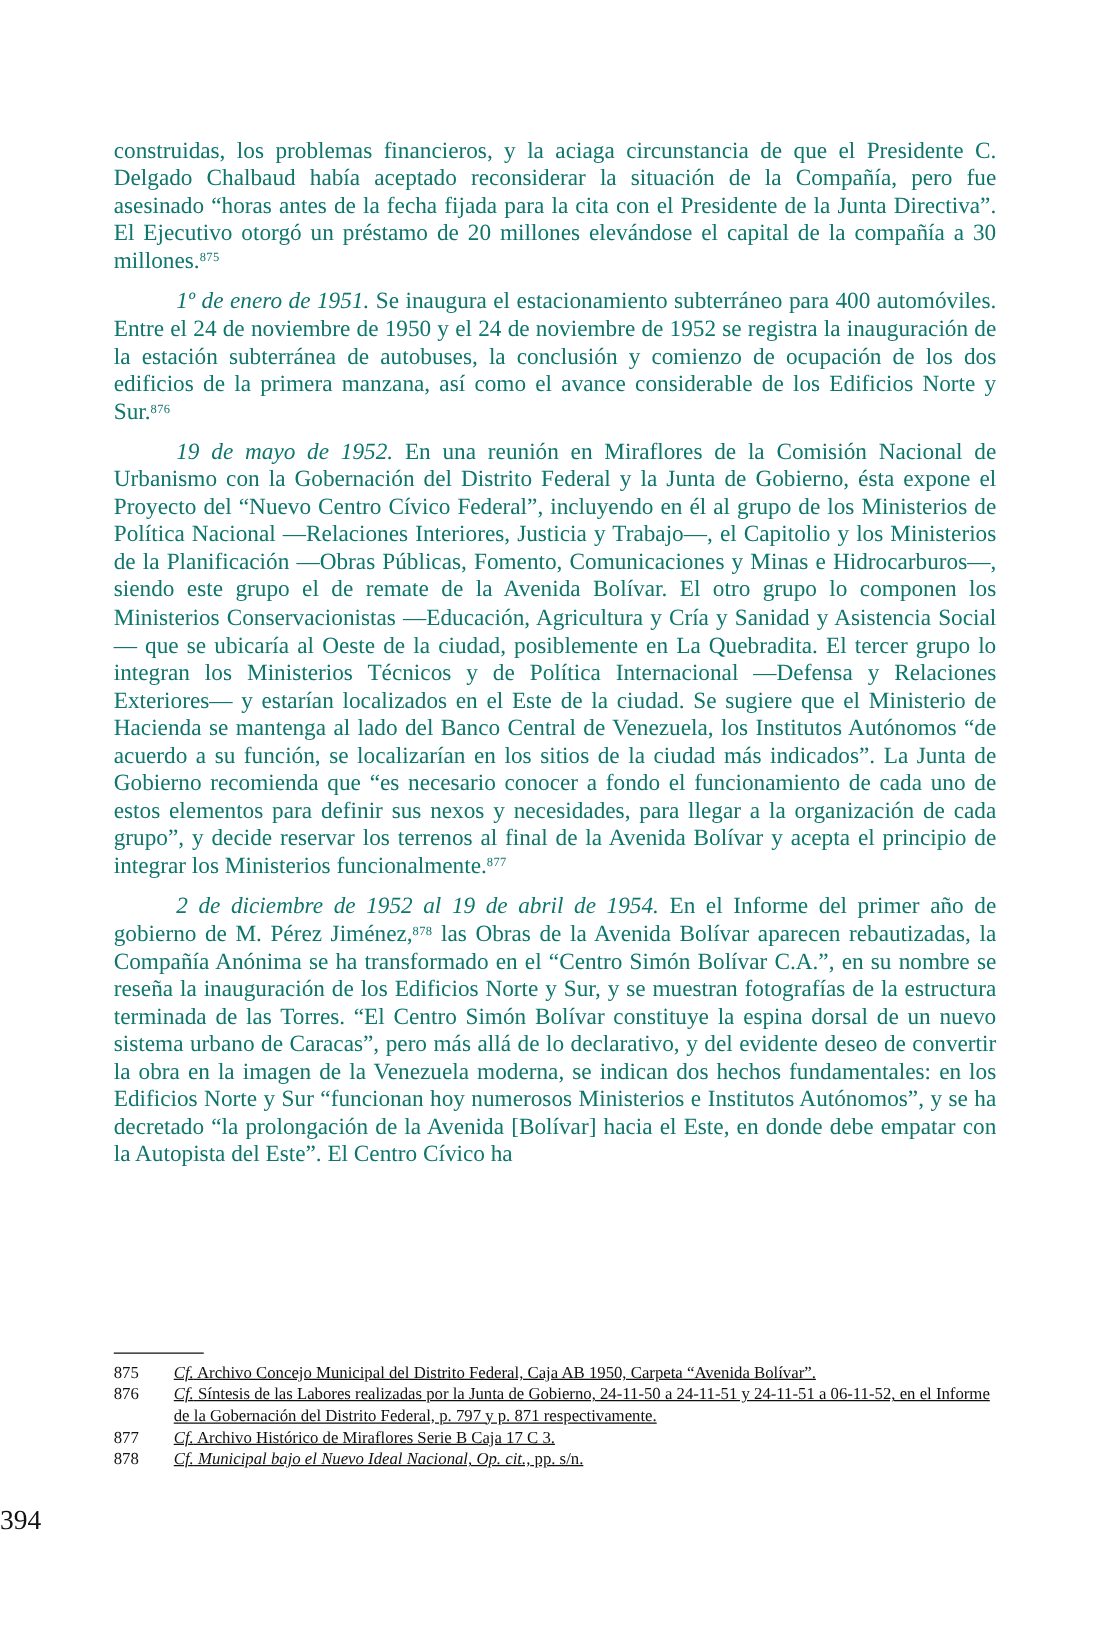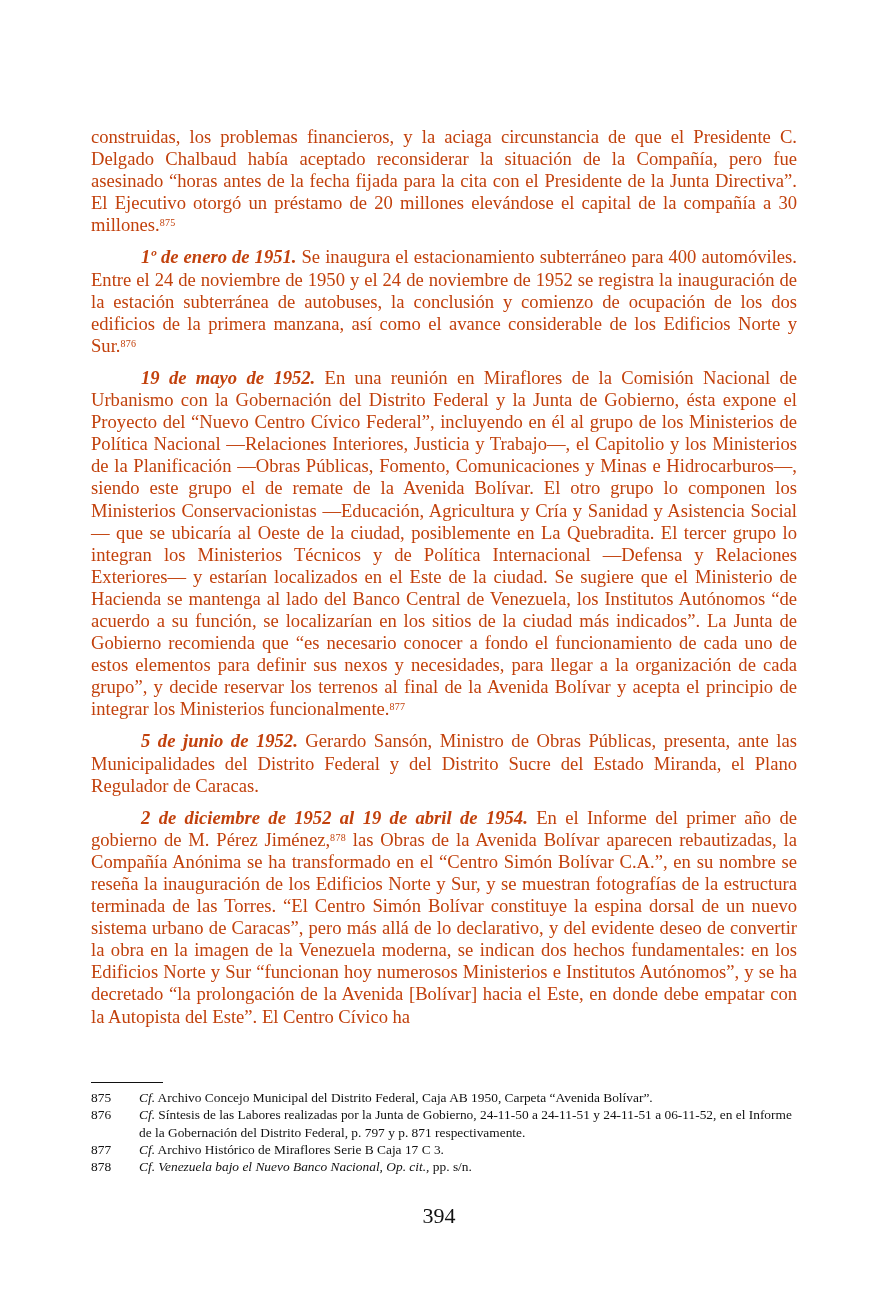--- a/index.html
+++ b/index.html
@@ -1,68 +1,67 @@
 <!DOCTYPE html>
 <html><head>
 <meta charset="utf-8">
 <style>
   html, body { margin: 0; padding: 0; background: #ffffff; }
   body { width: 878px; height: 1311px; position: relative; overflow: hidden; }
   .page {
-    position: absolute; left: 91px; top: 126px; width: 706px;
-    font-family: "Liberation Serif", serif; color: #c2410c;
+    position: absolute; left: 91px; top: 110px; width: 706px;
+    font-family: "Liberation Serif", serif; color: #0f766e;
     font-size: 18.6px; line-height: 22.1px;
   }
   .para { margin: 0 0 10px 0; text-align: justify; }
   .para.indent { text-indent: 50px; }
-  .date { font-style: italic; font-weight: bold; }
+  .date { font-style: italic; }
   sup.fn { font-size: 10px; vertical-align: 5px; line-height: 0; letter-spacing: 0.3px; }
   .footnotes {
     position: absolute; left: 91px; top: 1082px; width: 706px;
     font-family: "Liberation Serif", serif; color: #111;
     font-size: 13.4px; line-height: 17.3px;
   }
   .fn-rule { width: 72px; border-top: 1px solid #111; margin: 0 0 6px 0; }
   .fn-item { display: flex; }
   .fn-num { width: 48px; flex: none; }
-  .fn-text { flex: 1; }
+  .fn-text { flex: 1; text-decoration: underline; }
   .fn-text i { font-style: italic; }
   .page-number {
-    position: absolute; left: 0; width: 878px; top: 1203px; text-align: center;
+    position: absolute; left: 0; width: 878px; top: 1203px; text-align: left;
     font-family: "Liberation Serif", serif; font-size: 22px; color: #111;
   }
 </style>
 </head>
 <body>
 
 <div class="page">
   <p class="para"><span>construidas, los problemas financieros, y la aciaga circunstancia de que el Presidente C. Delgado Chalbaud había aceptado reconsiderar la situación de la Compañía, pero fue asesinado “horas antes de la fecha fijada para la cita con el Presidente de la Junta Directiva”. El Ejecutivo otorgó un préstamo de 20 millones elevándose el capital de la compañía a 30 millones.</span><sup class="fn">875</sup></p>
 
   <p class="para indent"><span class="date">1º de enero de 1951.</span><span> Se inaugura el estacionamiento subterráneo para 400 automóviles. Entre el 24 de noviembre de 1950 y el 24 de noviembre de 1952 se registra la inauguración de la estación subterránea de autobuses, la conclusión y comienzo de ocupación de los dos edificios de la primera manzana, así como el avance considerable de los Edificios Norte y Sur.</span><sup class="fn">876</sup></p>
 
   <p class="para indent"><span class="date">19 de mayo de 1952.</span><span> En una reunión en Miraflores de la Comisión Nacional de Urbanismo con la Gobernación del Distrito Federal y la Junta de Gobierno, ésta expone el Proyecto del “Nuevo Centro Cívico Federal”, incluyendo en él al grupo de los Ministerios de Política Nacional —Relaciones Interiores, Justicia y Trabajo—, el Capitolio y los Ministerios de la Planificación —Obras Públicas, Fomento, Comunicaciones y Minas e Hidrocarburos—, siendo este grupo el de remate de la Avenida Bolívar. El otro grupo lo componen los Ministerios Conservacionistas —Educación, Agricultura y Cría y Sanidad y Asistencia Social— que se ubicaría al Oeste de la ciudad, posiblemente en La Quebradita. El tercer grupo lo integran los Ministerios Técnicos y de Política Internacional —Defensa y Relaciones Exteriores— y estarían localizados en el Este de la ciudad. Se sugiere que el Ministerio de Hacienda se mantenga al lado del Banco Central de Venezuela, los Institutos Autónomos “de acuerdo a su función, se localizarían en los sitios de la ciudad más indicados”. La Junta de Gobierno recomienda que “es necesario conocer a fondo el funcionamiento de cada uno de estos elementos para definir sus nexos y necesidades, para llegar a la organización de cada grupo”, y decide reservar los terrenos al final de la Avenida Bolívar y acepta el principio de integrar los Ministerios funcionalmente.</span><sup class="fn">877</sup></p>
 
-  <p class="para indent"><span class="date">5 de junio de 1952.</span><span> Gerardo Sansón, Ministro de Obras Públicas, presenta, ante las Municipalidades del Distrito Federal y del Distrito Sucre del Estado Miranda, el Plano Regulador de Caracas.</span></p>
 
   <p class="para indent"><span class="date">2 de diciembre de 1952 al 19 de abril de 1954.</span><span> En el Informe del primer año de gobierno de M. Pérez Jiménez,</span><sup class="fn">878</sup><span> las Obras de la Avenida Bolívar aparecen rebautizadas, la Compañía Anónima se ha transformado en el “Centro Simón Bolívar C.A.”, en su nombre se reseña la inauguración de los Edificios Norte y Sur, y se muestran fotografías de la estructura terminada de las Torres. “El Centro Simón Bolívar constituye la espina dorsal de un nuevo sistema urbano de Caracas”, pero más allá de lo declarativo, y del evidente deseo de convertir la obra en la imagen de la Venezuela moderna, se indican dos hechos fundamentales: en los Edificios Norte y Sur “funcionan hoy numerosos Ministerios e Institutos Autónomos”, y se ha decretado “la prolongación de la Avenida [Bolívar] hacia el Este, en donde debe empatar con la Autopista del Este”. El Centro Cívico ha</span></p>
 </div>
 
 <div class="footnotes">
   <div class="fn-rule"></div>
   <div class="fn-item">
     <span class="fn-num">875</span>
     <span class="fn-text"><i>Cf.</i><span> Archivo Concejo Municipal del Distrito Federal, Caja AB 1950, Carpeta “Avenida Bolívar”.</span></span>
   </div>
   <div class="fn-item">
     <span class="fn-num">876</span>
     <span class="fn-text"><i>Cf.</i><span> Síntesis de las Labores realizadas por la Junta de Gobierno, 24-11-50 a 24-11-51 y 24-11-51 a 06-11-52, en el Informe de la Gobernación del Distrito Federal, p. 797 y p. 871 respectivamente.</span></span>
   </div>
   <div class="fn-item">
     <span class="fn-num">877</span>
     <span class="fn-text"><i>Cf.</i><span> Archivo Histórico de Miraflores Serie B Caja 17 C 3.</span></span>
   </div>
   <div class="fn-item">
     <span class="fn-num">878</span>
-    <span class="fn-text"><i>Cf.</i><i> Venezuela bajo el Nuevo Banco Nacional, Op. cit.,</i><span> pp. s/n.</span></span>
+    <span class="fn-text"><i>Cf.</i><i> Municipal bajo el Nuevo Ideal Nacional, Op. cit.,</i><span> pp. s/n.</span></span>
   </div>
 </div>
 
 <div class="page-number">394</div>
 
 </body></html>

